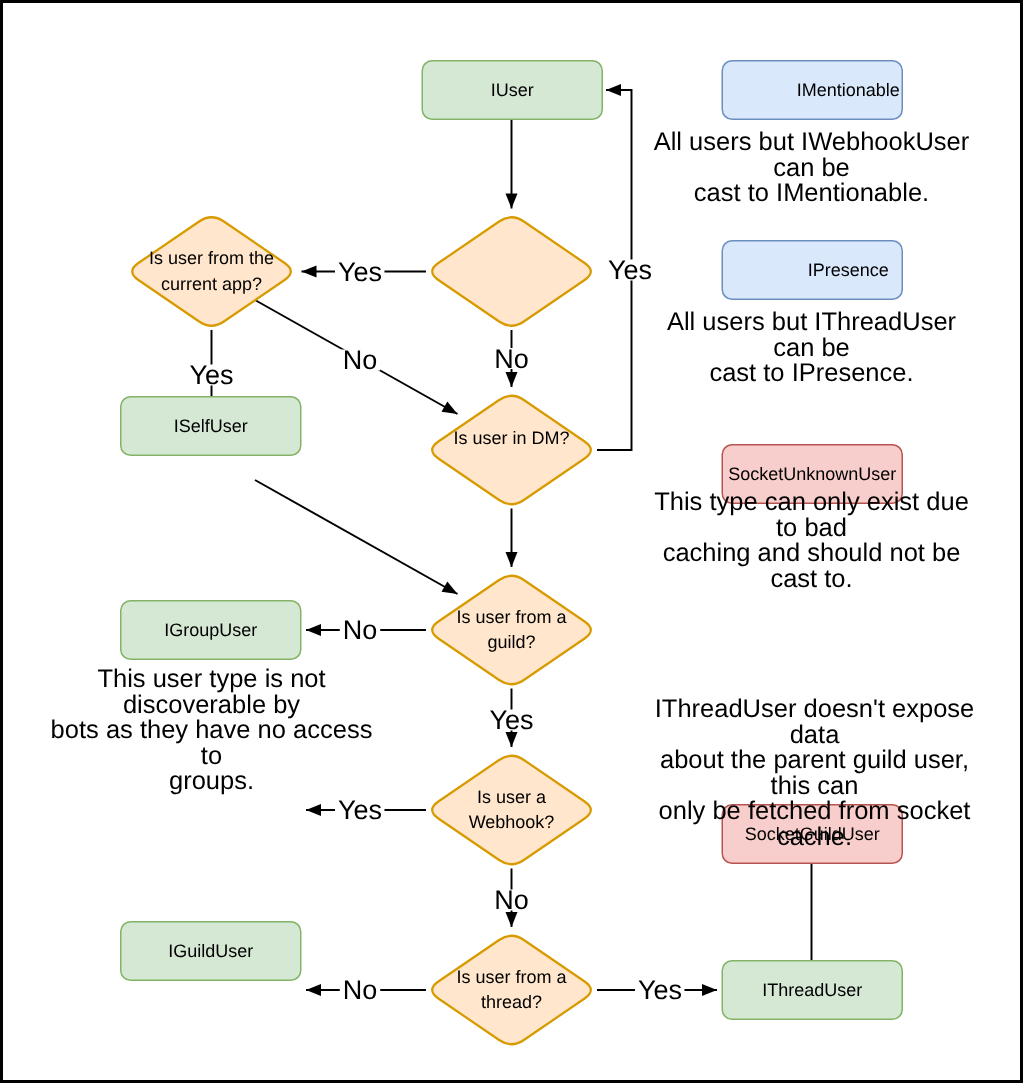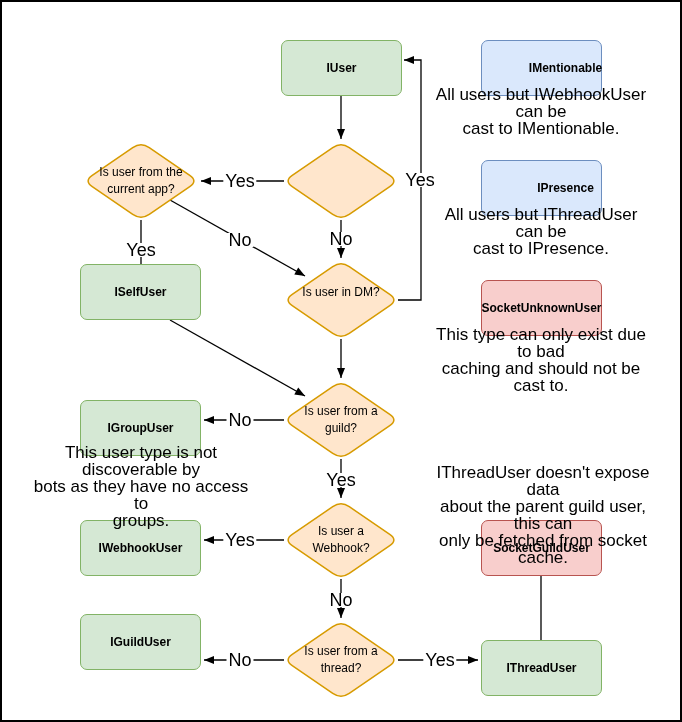--- a/index.html
+++ b/index.html
@@ -11,29 +11,28 @@
     font-family:"Liberation Sans",sans-serif;
     overflow:hidden;
     color:#000;
   }
   svg.layer{position:absolute;left:0;top:0;}
   .edge{fill:none;stroke:var(--edge,#000000);stroke-width:1.3;marker-end:url(#arrow);}
   .arrowhead{fill:var(--edge,#000000);}
   .decision{fill:var(--decision-fill,#ffe6cc);stroke:var(--decision-stroke,#d79b00);stroke-width:1.5;}
   .node{
     position:absolute;box-sizing:border-box;
-    width:121px;height:56px;border-radius:7px;
+    width:121px;height:40px;border-radius:7px;
     display:flex;align-items:center;justify-content:center;
     font-size:12px;text-align:center;
     border:1.5px solid #000;
-    font-weight:bold;
   }
   .node.interface{background:var(--interface-fill,#d5e8d4);border-color:var(--interface-stroke,#82b366);}
   .node.castable{background:var(--castable-fill,#dae8fc);border-color:var(--castable-stroke,#6c8ebf);padding-left:48px;}
-  .node.socket{background:var(--socket-fill,#f8cecc);border-color:var(--socket-stroke,#b85450);}
+  .node.socket{background:var(--socket-fill,#f8cecc);border-color:var(--socket-stroke,#b85450);margin-top:16px;}
   .dlabel{
     position:absolute;width:114px;height:78px;
     display:flex;align-items:center;justify-content:center;
     text-align:center;font-size:12px;line-height:17px;
     white-space:pre-line;pointer-events:none;
   }
   .elabel{
     position:absolute;transform:translate(-50%,-50%);
     font-size:18px;line-height:14px;
     background:var(--background,#ffffff);padding:0 2px;text-align:center;
@@ -79,21 +78,20 @@
     <path class="decision" d="M332.75,506.65 Q341,501 349.25,506.65 L389.75,534.35 Q398,540 389.75,545.65 L349.25,573.35 Q341,579 332.75,573.35 L292.25,545.65 Q284,540 292.25,534.35 Z"></path>
     <path class="decision" d="M332.75,626.65 Q341,621 349.25,626.65 L389.75,654.35 Q398,660 389.75,665.65 L349.25,693.35 Q341,699 332.75,693.35 L292.25,665.65 Q284,660 292.25,654.35 Z"></path>
   </svg>
 
   <div class="node interface" style="left:281px;top:40px">IUser</div>
   <div class="node castable" style="left:481px;top:40px">IMentionable</div>
   <div class="node castable" style="left:481px;top:160px">IPresence</div>
   <div class="node socket" style="left:481px;top:280px">SocketUnknownUser</div>
   <div class="node interface" style="left:80px;top:264px">ISelfUser</div>
   <div class="node interface" style="left:80px;top:400px">IGroupUser</div>
-  <div class="node interface" style="left:80px;top:520px">IWebhookUser</div>
   <div class="node socket" style="left:481px;top:520px">SocketGuildUser</div>
   <div class="node interface" style="left:80px;top:614px">IGuildUser</div>
   <div class="node interface" style="left:481px;top:640px">IThreadUser</div>
 
   <div class="dlabel" style="left:84px;top:142px">Is user from the
 current app?</div>
   <div class="dlabel" style="left:284px;top:253px">Is user in DM?</div>
   <div class="dlabel" style="left:284px;top:381px">Is user from a
 guild?</div>
   <div class="dlabel" style="left:284px;top:501px">Is user a

